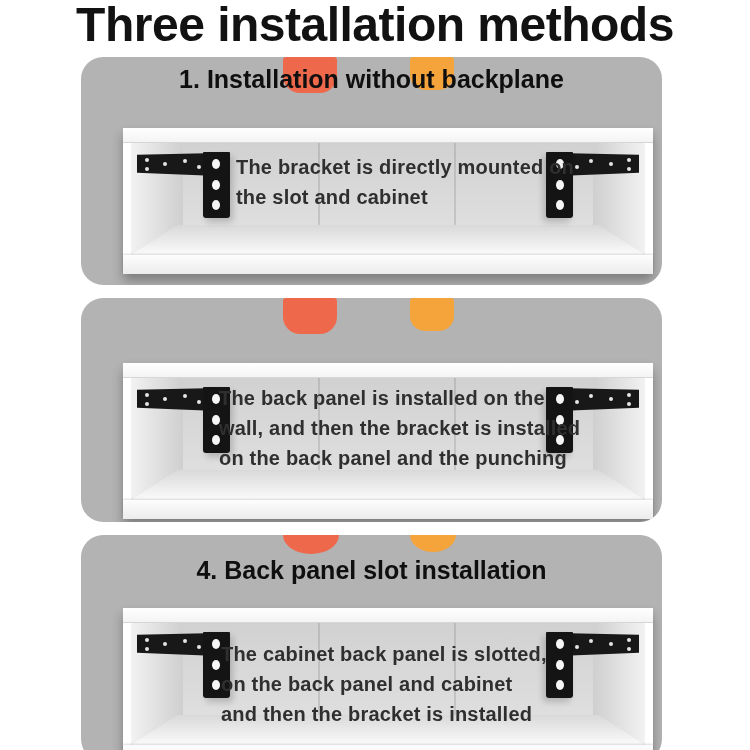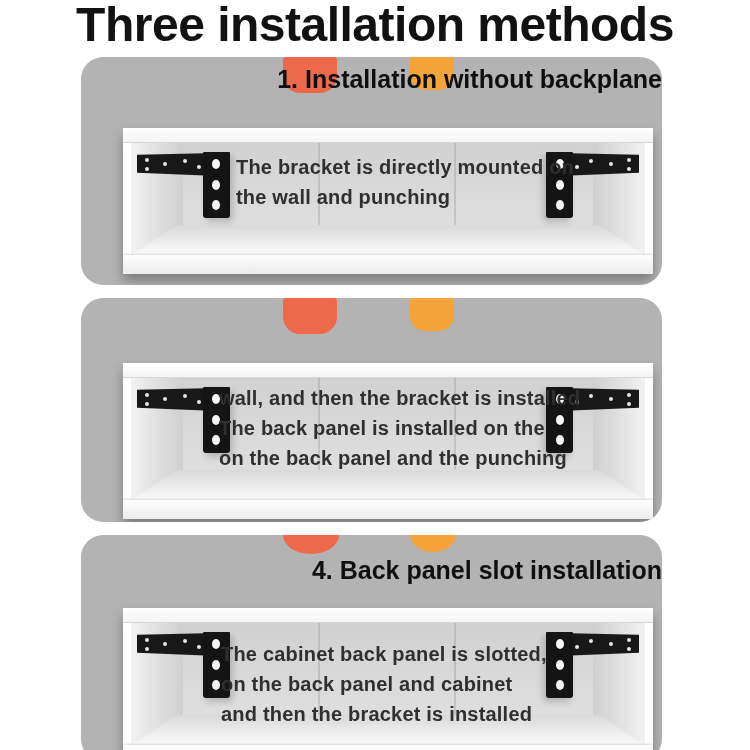--- a/index.html
+++ b/index.html
@@ -15,21 +15,21 @@
   .panel{
     position:absolute;left:81px;width:581px;
     background:var(--panel-bg,#b3b3b3);
     border-radius:22px;overflow:hidden;
   }
   .p1{top:57px;height:228px}
   .p2{top:298px;height:224px}
   .p3{top:535px;height:226px}
 
   .panel-heading{
-    position:relative;z-index:3;margin:0;text-align:right;
+    position:relative;z-index:3;margin:0;text-align:center;
     font-size:25px;line-height:30px;font-weight:800;color:#0f0f0f;
   }
   .p1 .panel-heading,.p2 .panel-heading{padding-top:7px}
   .p3 .panel-heading{padding-top:20px}
 
   .pin{position:absolute;top:0;z-index:1}
   .pin-red{left:202px;width:54px;height:36px;background:var(--pin-red,#ee694c);border-radius:3px 3px 17px 17px}
   .pin-orange{left:329px;width:44px;height:33px;background:var(--pin-orange,#f5a43c);border-radius:3px 3px 15px 15px}
   .p3 .pin-red{width:56px;height:19px;border-radius:0 0 28px 28px / 0 0 19px 19px}
   .p3 .pin-orange{width:46px;height:17px;border-radius:0 0 23px 23px / 0 0 17px 17px}
@@ -115,21 +115,21 @@
             <i class="dot d5"></i>
           </span>
         <span class="plate">
             <i class="hole h1"></i>
             <i class="hole h2"></i>
             <i class="hole h3"></i>
           </span>
       </div>
       <div class="caption">
         <div>The bracket is directly mounted on</div>
-        <div>the wall and punching</div>
+        <div>the slot and cabinet</div>
       </div>
     </div>
     <div class="band bottom"></div>
   </figure>
 </section>
 
 <section class="panel p2">
   <div class="pin pin-red"></div>
   <div class="pin pin-orange"></div>
   <figure class="photo">
@@ -164,22 +164,22 @@
             <i class="dot d4"></i>
             <i class="dot d5"></i>
           </span>
         <span class="plate">
             <i class="hole h1"></i>
             <i class="hole h2"></i>
             <i class="hole h3"></i>
           </span>
       </div>
       <div class="caption">
+        <div>The back panel is installed on the</div>
         <div>wall, and then the bracket is installed</div>
-        <div>The back panel is installed on the</div>
         <div>on the back panel and the punching</div>
       </div>
     </div>
     <div class="band bottom"></div>
   </figure>
 </section>
 
 <section class="panel p3">
   <div class="pin pin-red"></div>
   <div class="pin pin-orange"></div>

